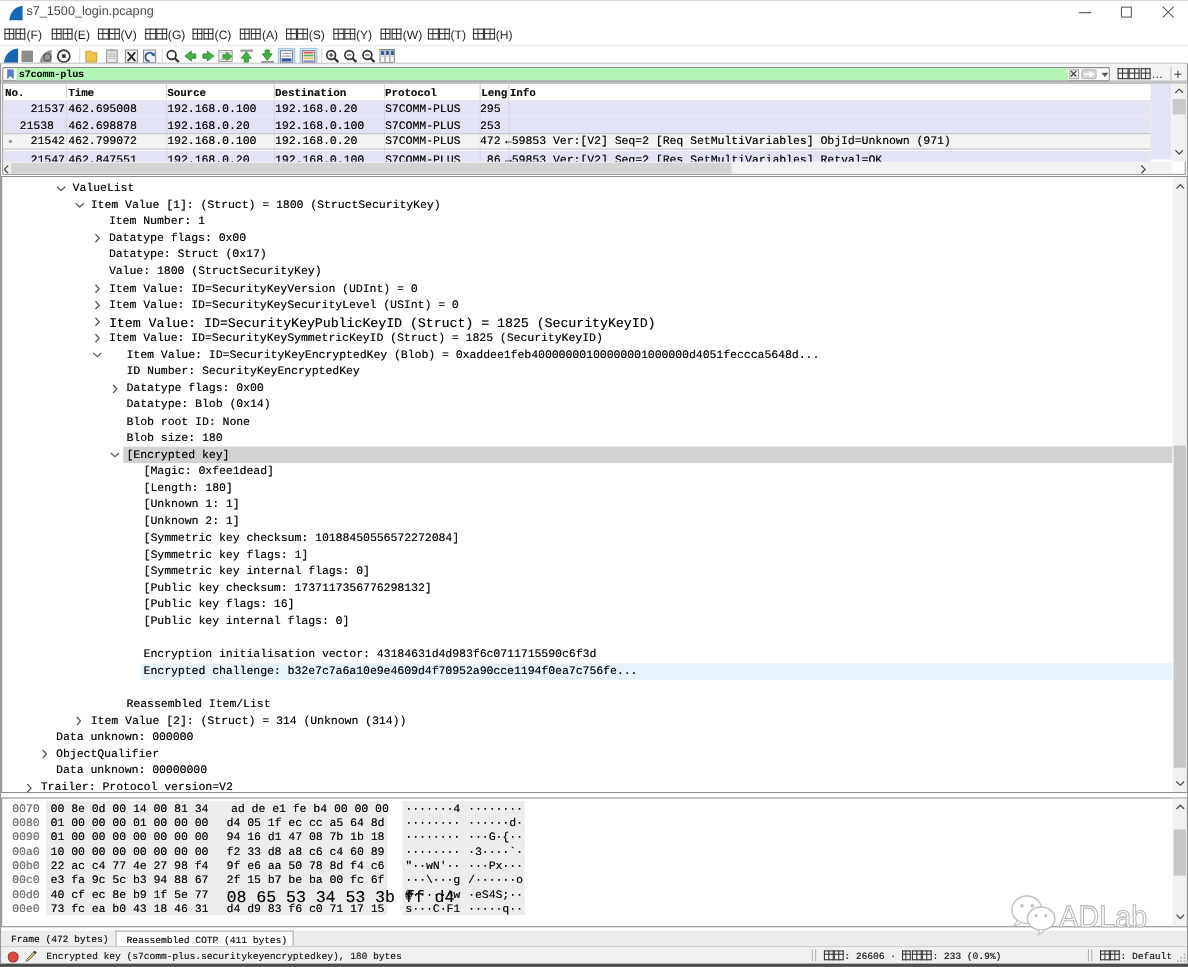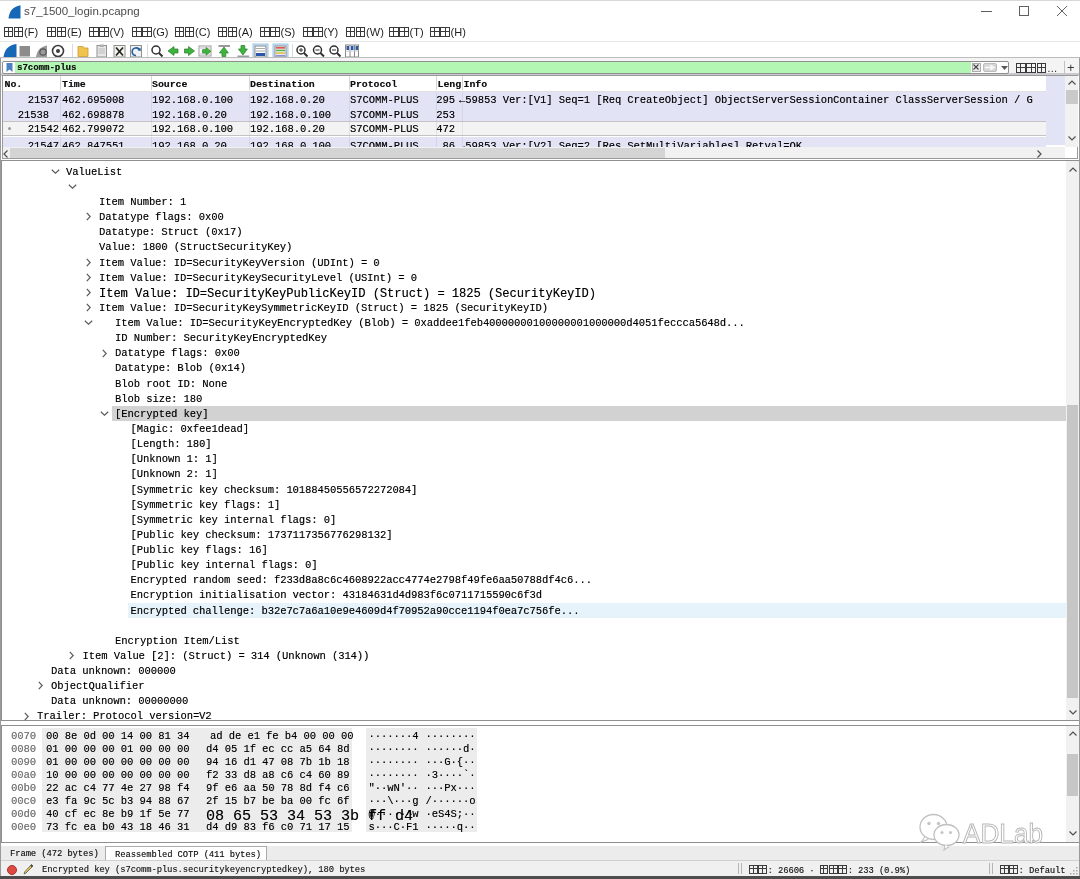--- a/index.html
+++ b/index.html
@@ -175,36 +175,36 @@
 <div class="abs" style="left:436px;top:76px;width:1px;height:14px;background:#d4d4d4"></div>
 <div class="abs" style="left:461.5px;top:76px;width:1px;height:14px;background:#d4d4d4"></div>
 <div class="abs" style="left:3px;top:90.5px;width:1043px;height:1px;background:#e0e0e0"></div>
 <div class="abs" style="left:3px;top:91.5px;width:1043px;height:14.8px;background:#e3e3f6"></div>
 <div class="abs mono" style="left:0;top:93.7px;width:59px;text-align:right;font-size:10.4px;color:#000">21537</div>
 <div class="abs mono" style="left:62px;top:93.7px;font-size:10.4px;color:#000">462.695008</div>
 <div class="abs mono" style="left:152px;top:93.7px;font-size:10.4px;color:#000">192.168.0.100</div>
 <div class="abs mono" style="left:250px;top:93.7px;font-size:10.4px;color:#000">192.168.0.20</div>
 <div class="abs mono" style="left:350px;top:93.7px;font-size:10.4px;color:#000">S7COMM-PLUS</div>
 <div class="abs mono" style="left:400px;top:93.7px;width:55px;text-align:right;font-size:10.4px;color:#000">295</div>
-<div class="abs mono" style="left:459px;top:93.7px;font-size:10.4px;color:#000">←59853 Ver:[V1] Seq=1 [Req CreateObject] ObjectServerSessionContainer ClassServerSession / G</div>
 <div class="abs" style="left:3px;top:106.3px;width:1043px;height:14.8px;background:#e3e3f6"></div>
 <div class="abs mono" style="left:0;top:108.5px;width:49px;text-align:right;font-size:10.4px;color:#000">21538</div>
 <div class="abs mono" style="left:62px;top:108.5px;font-size:10.4px;color:#000">462.698878</div>
 <div class="abs mono" style="left:152px;top:108.5px;font-size:10.4px;color:#000">192.168.0.20</div>
 <div class="abs mono" style="left:250px;top:108.5px;font-size:10.4px;color:#000">192.168.0.100</div>
 <div class="abs mono" style="left:350px;top:108.5px;font-size:10.4px;color:#000">S7COMM-PLUS</div>
 <div class="abs mono" style="left:400px;top:108.5px;width:55px;text-align:right;font-size:10.4px;color:#000">253</div>
 <div class="abs" style="left:3px;top:121.1px;width:1043px;height:14.8px;background:#f3f3f3;border-top:1px solid #c3c3c3;border-bottom:1px solid #c3c3c3"></div>
 <div class="abs" style="left:8px;top:127.1px;width:3px;height:3px;background:#9a9a9a;border-radius:2px"></div>
 <div class="abs mono" style="left:0;top:123.3px;width:59px;text-align:right;font-size:10.4px;color:#000">21542</div>
 <div class="abs mono" style="left:62px;top:123.3px;font-size:10.4px;color:#000">462.799072</div>
 <div class="abs mono" style="left:152px;top:123.3px;font-size:10.4px;color:#000">192.168.0.100</div>
 <div class="abs mono" style="left:250px;top:123.3px;font-size:10.4px;color:#000">192.168.0.20</div>
 <div class="abs mono" style="left:350px;top:123.3px;font-size:10.4px;color:#000">S7COMM-PLUS</div>
 <div class="abs mono" style="left:400px;top:123.3px;width:55px;text-align:right;font-size:10.4px;color:#000">472</div>
+<div class="abs mono" style="left:459px;top:123.3px;font-size:10.4px;color:#000">←59853 Ver:[V2] Seq=2 [Req SetMultiVariables] ObjId=Unknown (971)</div>
 <div class="abs" style="left:3px;top:137.3px;width:1043px;height:11.5px;background:#e3e3f6"></div>
 <div class="abs mono" style="left:0;top:139.5px;width:59px;text-align:right;font-size:10.4px;color:#000">21547</div>
 <div class="abs mono" style="left:62px;top:139.5px;font-size:10.4px;color:#000">462.847551</div>
 <div class="abs mono" style="left:152px;top:139.5px;font-size:10.4px;color:#000">192.168.0.20</div>
 <div class="abs mono" style="left:250px;top:139.5px;font-size:10.4px;color:#000">192.168.0.100</div>
 <div class="abs mono" style="left:350px;top:139.5px;font-size:10.4px;color:#000">S7COMM-PLUS</div>
 <div class="abs mono" style="left:400px;top:139.5px;width:55px;text-align:right;font-size:10.4px;color:#000">86</div>
 <div class="abs mono" style="left:459px;top:139.5px;font-size:10.4px;color:#000">→59853 Ver:[V2] Seq=2 [Res SetMultiVariables] Retval=OK</div>
 <div class="abs" style="left:1046px;top:76px;width:19px;height:69px;background:#e3e3f6"></div>
 <div class="abs" style="left:60px;top:91.5px;width:1px;height:55.5px;background:rgba(140,140,170,0.16)"></div>
@@ -232,20 +232,21 @@
       <path d="M0.5,0.5 L4,4 L0.5,7.5" stroke="#505050" stroke-width="1.2" fill="none"></path>
     </svg>
 <div class="abs" style="left:1px;top:160px;width:1078px;height:561px;background:#fff;border:1px solid #8f8f8f"></div>
 <svg class="abs" style="left:51px;top:169.0px" width="9" height="5" viewBox="0 0 9 5">
       <path d="M0.8,0.8 L4.5,4.2 L8.2,0.8" stroke="#5a5a5a" stroke-width="1.2" fill="none"></path>
     </svg>
 <div class="abs mono" style="left:66px;top:165.8px;font-size:10.4px;color:#000">ValueList</div>
 <svg class="abs" style="left:67.5px;top:184.13px" width="9" height="5" viewBox="0 0 9 5">
       <path d="M0.8,0.8 L4.5,4.2 L8.2,0.8" stroke="#5a5a5a" stroke-width="1.2" fill="none"></path>
     </svg>
+<div class="abs mono" style="left:82.5px;top:180.93px;font-size:10.4px;color:#000">Item Value [1]: (Struct) = 1800 (StructSecurityKey)</div>
 <div class="abs mono" style="left:99px;top:196.06px;font-size:10.4px;color:#000">Item Number: 1</div>
 <svg class="abs" style="left:85.5px;top:212.39px" width="5" height="9" viewBox="0 0 5 9">
       <path d="M0.8,0.8 L4.2,4.5 L0.8,8.2" stroke="#5a5a5a" stroke-width="1.2" fill="none"></path>
     </svg>
 <div class="abs mono" style="left:99px;top:211.19px;font-size:10.4px;color:#000">Datatype flags: 0x00</div>
 <div class="abs mono" style="left:99px;top:226.32000000000002px;font-size:10.4px;color:#000">Datatype: Struct (0x17)</div>
 <div class="abs mono" style="left:99px;top:241.45000000000002px;font-size:10.4px;color:#000">Value: 1800 (StructSecurityKey)</div>
 <svg class="abs" style="left:85.5px;top:257.78px" width="5" height="9" viewBox="0 0 5 9">
       <path d="M0.8,0.8 L4.2,4.5 L0.8,8.2" stroke="#5a5a5a" stroke-width="1.2" fill="none"></path>
     </svg>
@@ -282,25 +283,24 @@
 <div class="abs mono" style="left:130.5px;top:423.01000000000005px;font-size:10.4px;color:#000">[Magic: 0xfee1dead]</div>
 <div class="abs mono" style="left:130.5px;top:438.14000000000004px;font-size:10.4px;color:#000">[Length: 180]</div>
 <div class="abs mono" style="left:130.5px;top:453.27000000000004px;font-size:10.4px;color:#000">[Unknown 1: 1]</div>
 <div class="abs mono" style="left:130.5px;top:468.40000000000003px;font-size:10.4px;color:#000">[Unknown 2: 1]</div>
 <div class="abs mono" style="left:130.5px;top:483.53000000000003px;font-size:10.4px;color:#000">[Symmetric key checksum: 10188450556572272084]</div>
 <div class="abs mono" style="left:130.5px;top:498.66px;font-size:10.4px;color:#000">[Symmetric key flags: 1]</div>
 <div class="abs mono" style="left:130.5px;top:513.79px;font-size:10.4px;color:#000">[Symmetric key internal flags: 0]</div>
 <div class="abs mono" style="left:130.5px;top:528.92px;font-size:10.4px;color:#000">[Public key checksum: 1737117356776298132]</div>
 <div class="abs mono" style="left:130.5px;top:544.05px;font-size:10.4px;color:#000">[Public key flags: 16]</div>
 <div class="abs mono" style="left:130.5px;top:559.18px;font-size:10.4px;color:#000">[Public key internal flags: 0]</div>
-<div class="abs mono" style="left:130.5px;top:574.31px;font-size:10.4px;color:#000">Encrypted random seed: f233d8a8c6c4608922acc4774e2798f49fe6aa50788df4c6...</div>
 <div class="abs mono" style="left:130.5px;top:589.44px;font-size:10.4px;color:#000">Encryption initialisation vector: 43184631d4d983f6c0711715590c6f3d</div>
 <div class="abs" style="left:127.5px;top:602.77px;width:938.5px;height:15px;background:#e7f3fb"></div>
 <div class="abs mono" style="left:130.5px;top:604.5699999999999px;font-size:10.4px;color:#000">Encrypted challenge: b32e7c7a6a10e9e4609d4f70952a90cce1194f0ea7c756fe...</div>
-<div class="abs mono" style="left:115px;top:634.8299999999999px;font-size:10.4px;color:#000">Encryption Item/List</div>
+<div class="abs mono" style="left:115px;top:634.8299999999999px;font-size:10.4px;color:#000">Reassembled Item/List</div>
 <svg class="abs" style="left:69.0px;top:651.1600000000001px" width="5" height="9" viewBox="0 0 5 9">
       <path d="M0.8,0.8 L4.2,4.5 L0.8,8.2" stroke="#5a5a5a" stroke-width="1.2" fill="none"></path>
     </svg>
 <div class="abs mono" style="left:82.5px;top:649.96px;font-size:10.4px;color:#000">Item Value [2]: (Struct) = 314 (Unknown (314))</div>
 <div class="abs mono" style="left:51px;top:665.0899999999999px;font-size:10.4px;color:#000">Data unknown: 000000</div>
 <svg class="abs" style="left:37.5px;top:681.4200000000001px" width="5" height="9" viewBox="0 0 5 9">
       <path d="M0.8,0.8 L4.2,4.5 L0.8,8.2" stroke="#5a5a5a" stroke-width="1.2" fill="none"></path>
     </svg>
 <div class="abs mono" style="left:51px;top:680.22px;font-size:10.4px;color:#000">ObjectQualifier</div>
 <div class="abs mono" style="left:51px;top:695.35px;font-size:10.4px;color:#000">Data unknown: 00000000</div>

